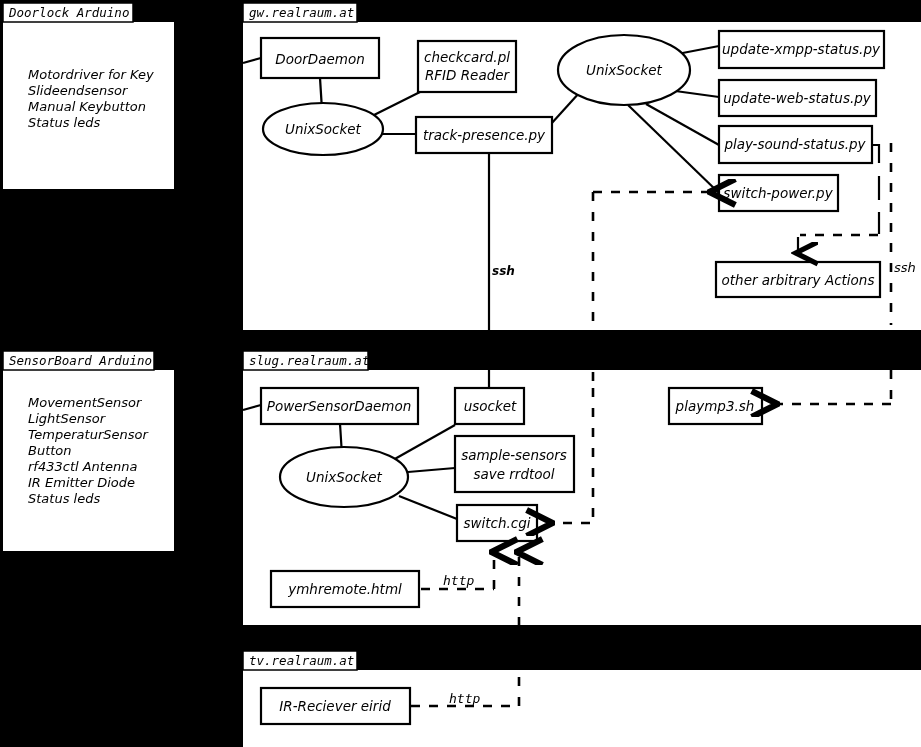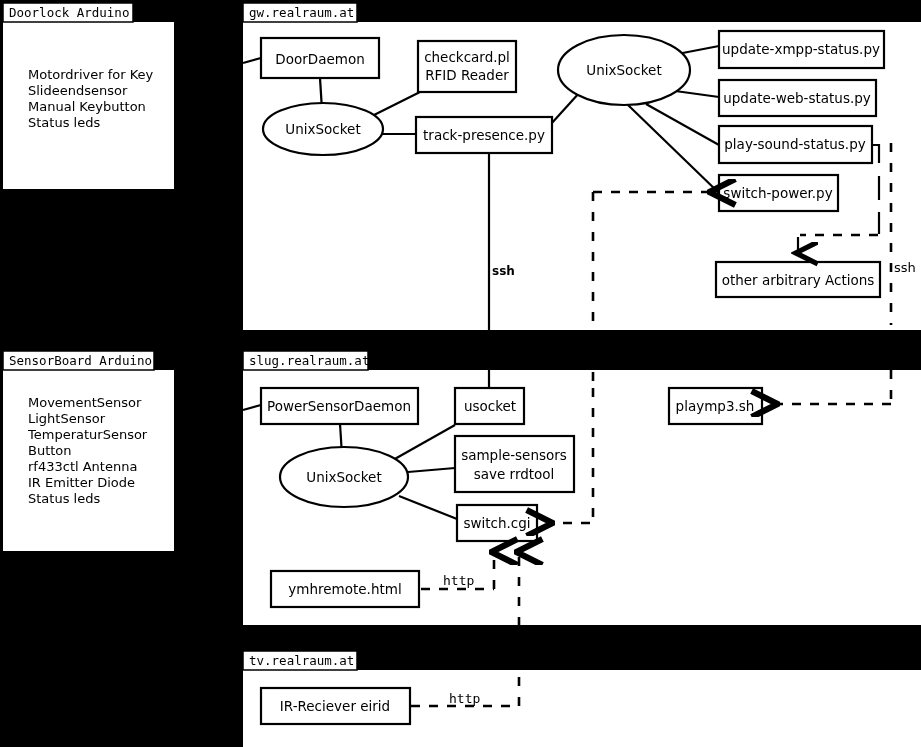--- a/index.html
+++ b/index.html
@@ -1,17 +1,17 @@
 <!DOCTYPE html>
 <html><head>
 <meta charset="utf-8">
 <style>
   html,body{margin:0;padding:0;background:#000;}
   body{width:921px;height:747px;position:relative;font-family:"DejaVu Sans",sans-serif;}
-  #stage{position:absolute;left:0;top:0;width:921px;height:747px;background:#000;overflow:hidden;}
+  #stage{position:absolute;left:0;top:0;width:921px;height:747px;background:#000;overflow:hidden;font-style:italic;}
   svg{position:absolute;left:0;top:0;}
   .panel{fill:#fff;stroke:none;}
   .tabbox{fill:#fff;stroke:#000;stroke-width:1.5;}
   .tabtext{font-family:"DejaVu Sans Mono","Liberation Mono",monospace;font-size:12.5px;fill:#000;}
   .nodebox{fill:#fff;stroke:#000;stroke-width:2.2;}
   .ell{fill:#fff;stroke:#000;stroke-width:2.2;}
   .nodetext{font-family:"DejaVu Sans","Liberation Sans",sans-serif;font-size:13.5px;fill:#000;text-anchor:middle;}
   .listtext{font-family:"DejaVu Sans","Liberation Sans",sans-serif;font-size:13px;fill:#000;}
   .edge{stroke:#000;stroke-width:2.2;fill:none;}
   .dash{stroke:#000;stroke-width:2.6;fill:none;stroke-dasharray:9 9;stroke-linecap:butt;}

